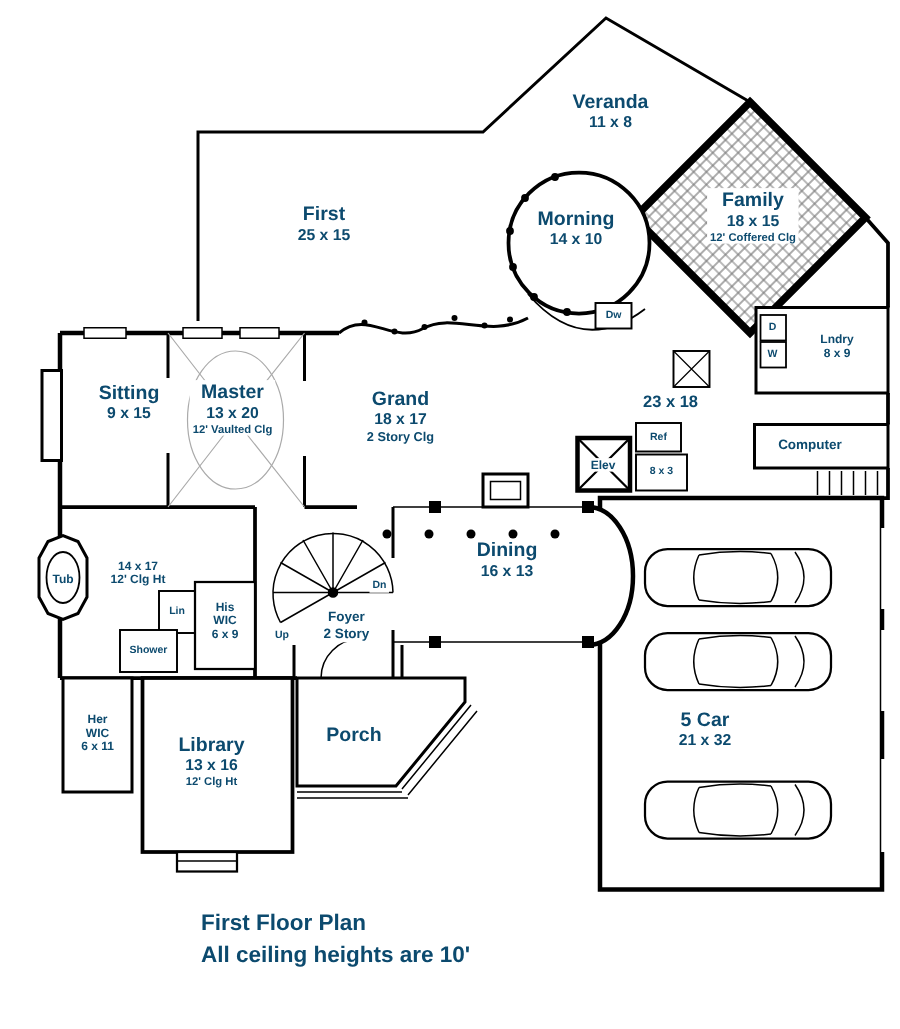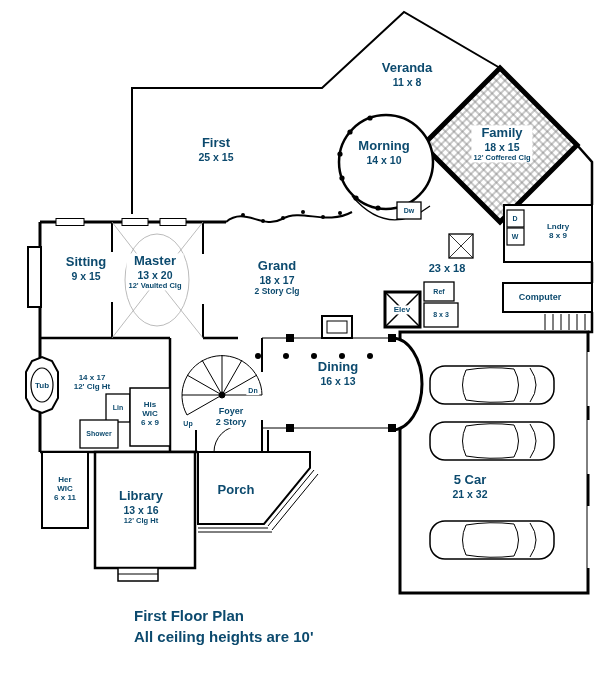--- a/index.html
+++ b/index.html
@@ -227,21 +227,21 @@
     <span class="name">Sitting</span>
     <span class="dims">9 x 15</span>
   </div>
 
   <div class="lbl bg" style="left:155px;top:272px">
     <span class="name">Master</span>
     <span class="dims">13 x 20</span>
     <span class="note">12' Vaulted Clg</span>
   </div>
 
-  <div class="lbl" style="left:277px;top:277px">
+  <div class="lbl" style="left:267px;top:277px">
     <span class="name">Grand</span>
     <span class="dims">18 x 17</span>
     <span class="note" style="font-size:8.5px">2 Story Clg</span>
   </div>
 
   <div class="lbl" style="left:447px;top:269px">
     <span class="dims" style="font-size:11px">23 x 18</span>
   </div>
 
   <div class="lbl xs bg" style="left:409px;top:211px">

